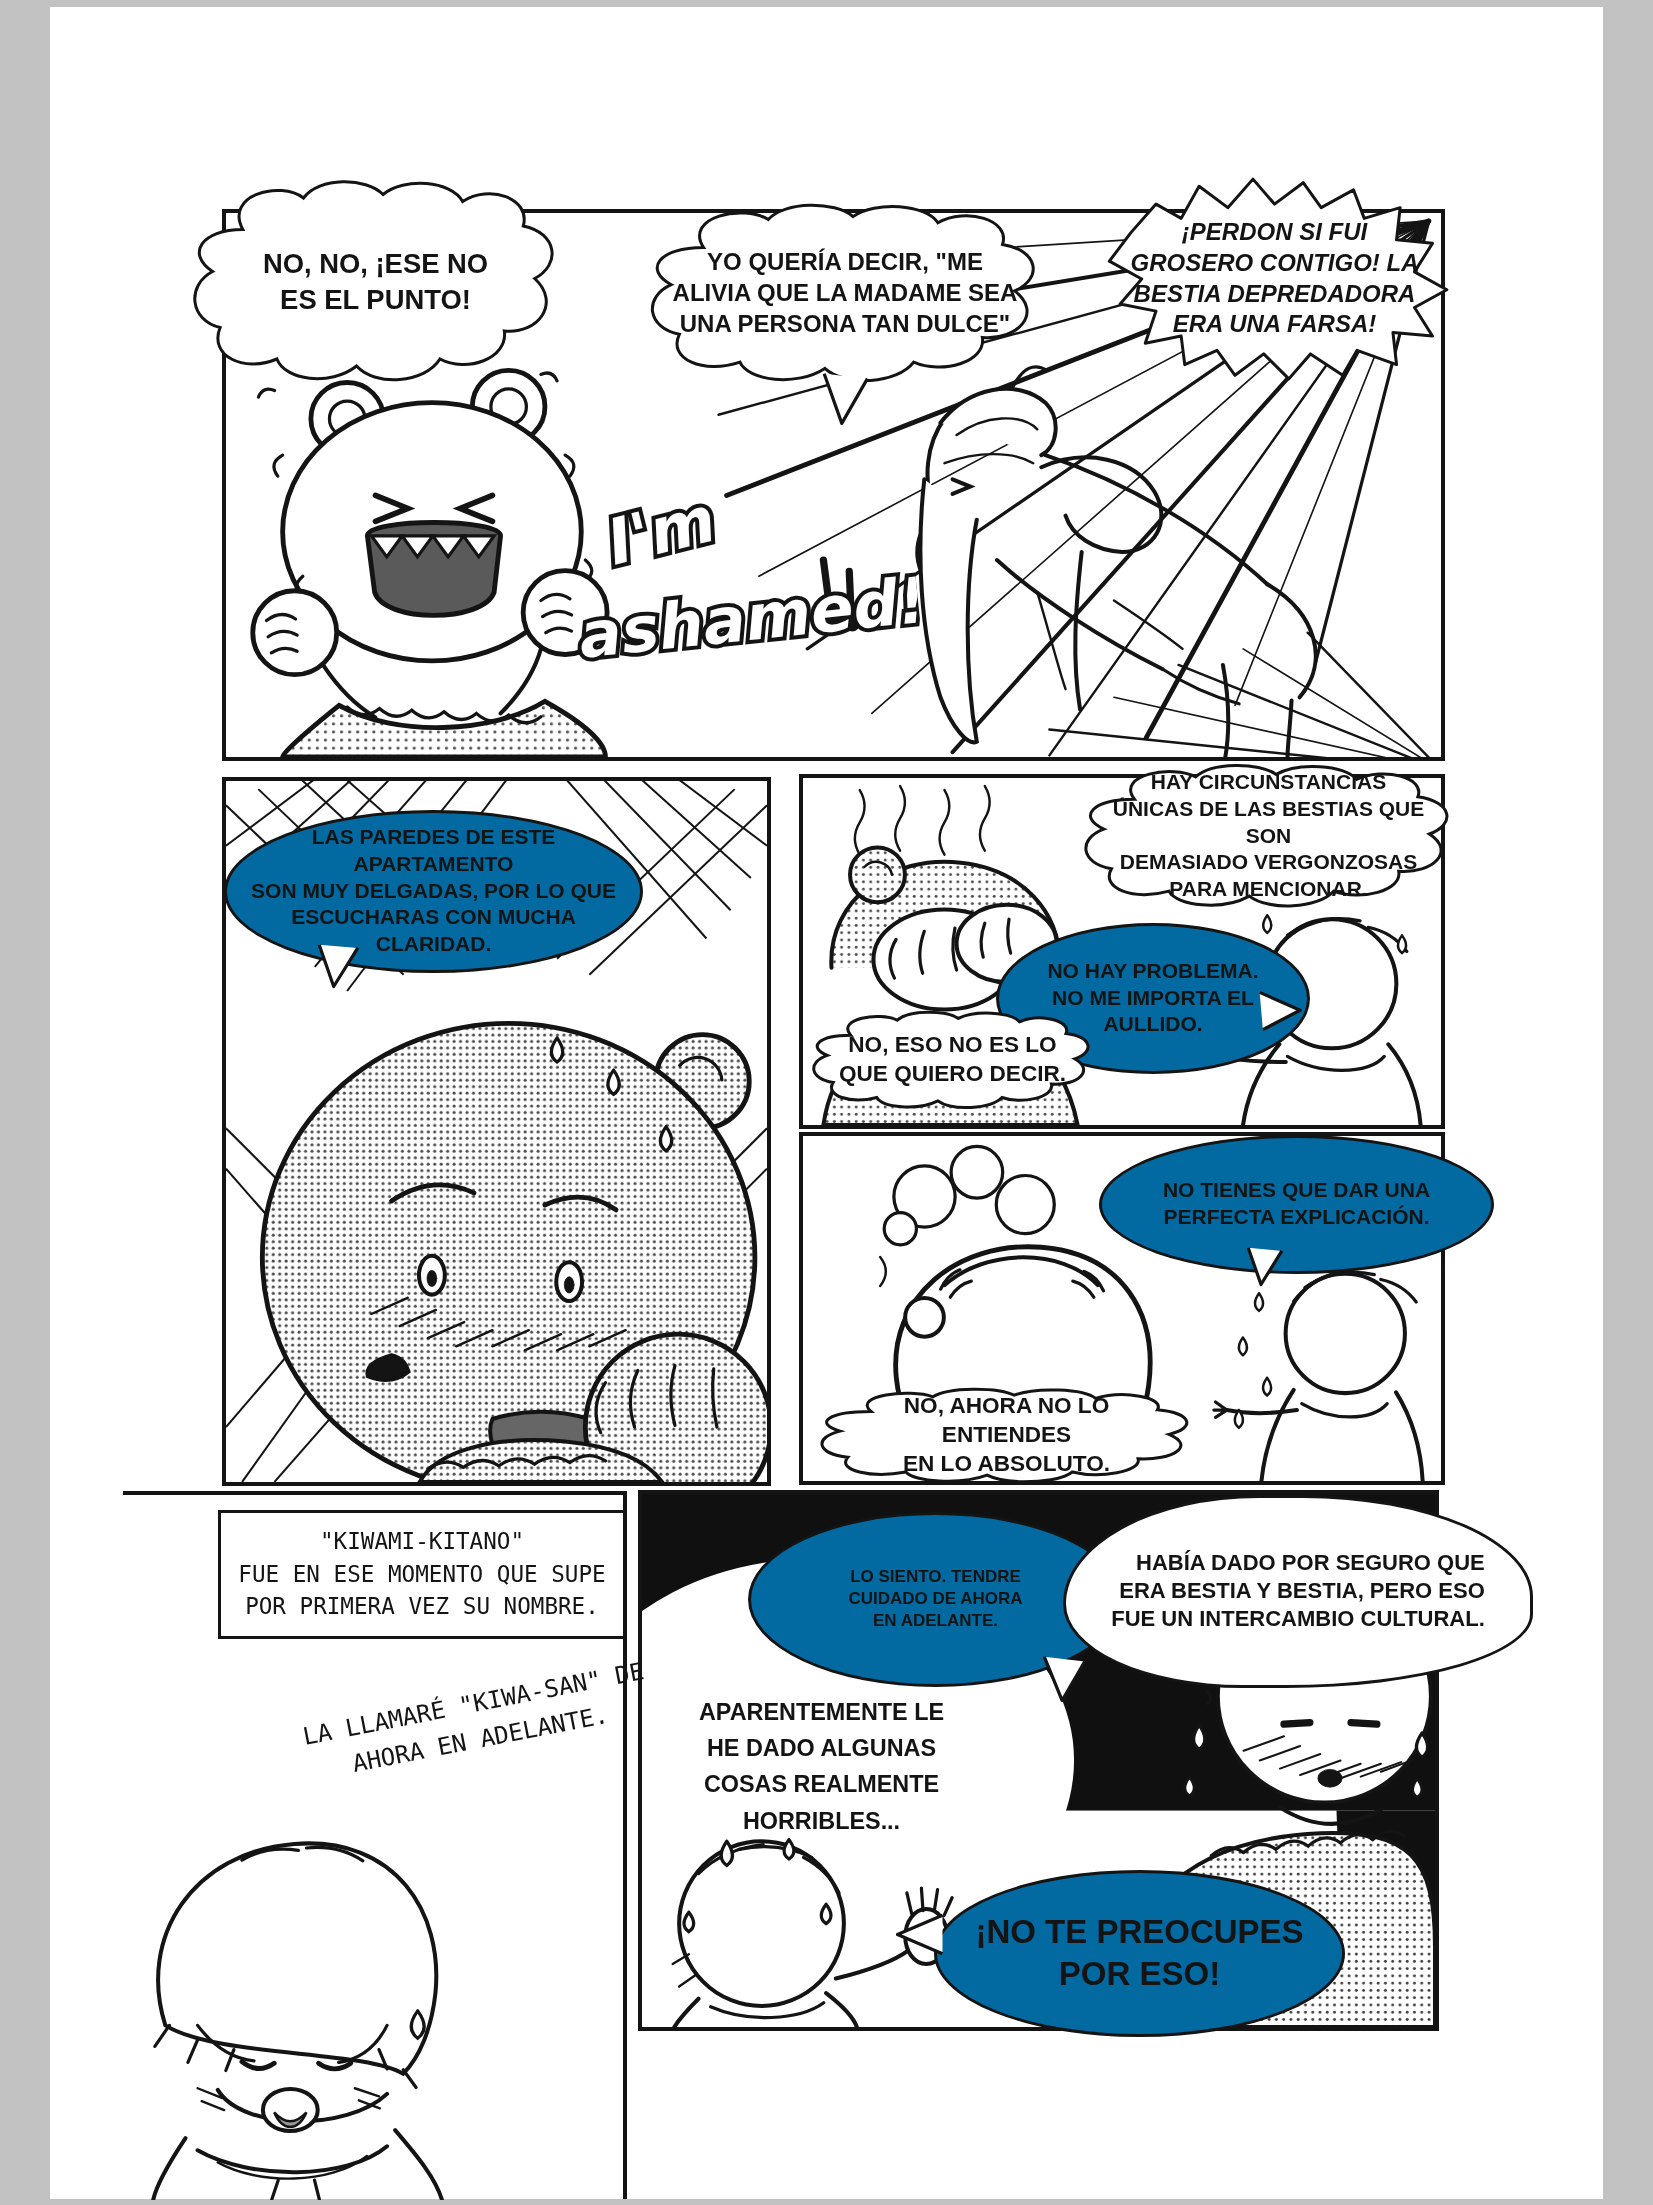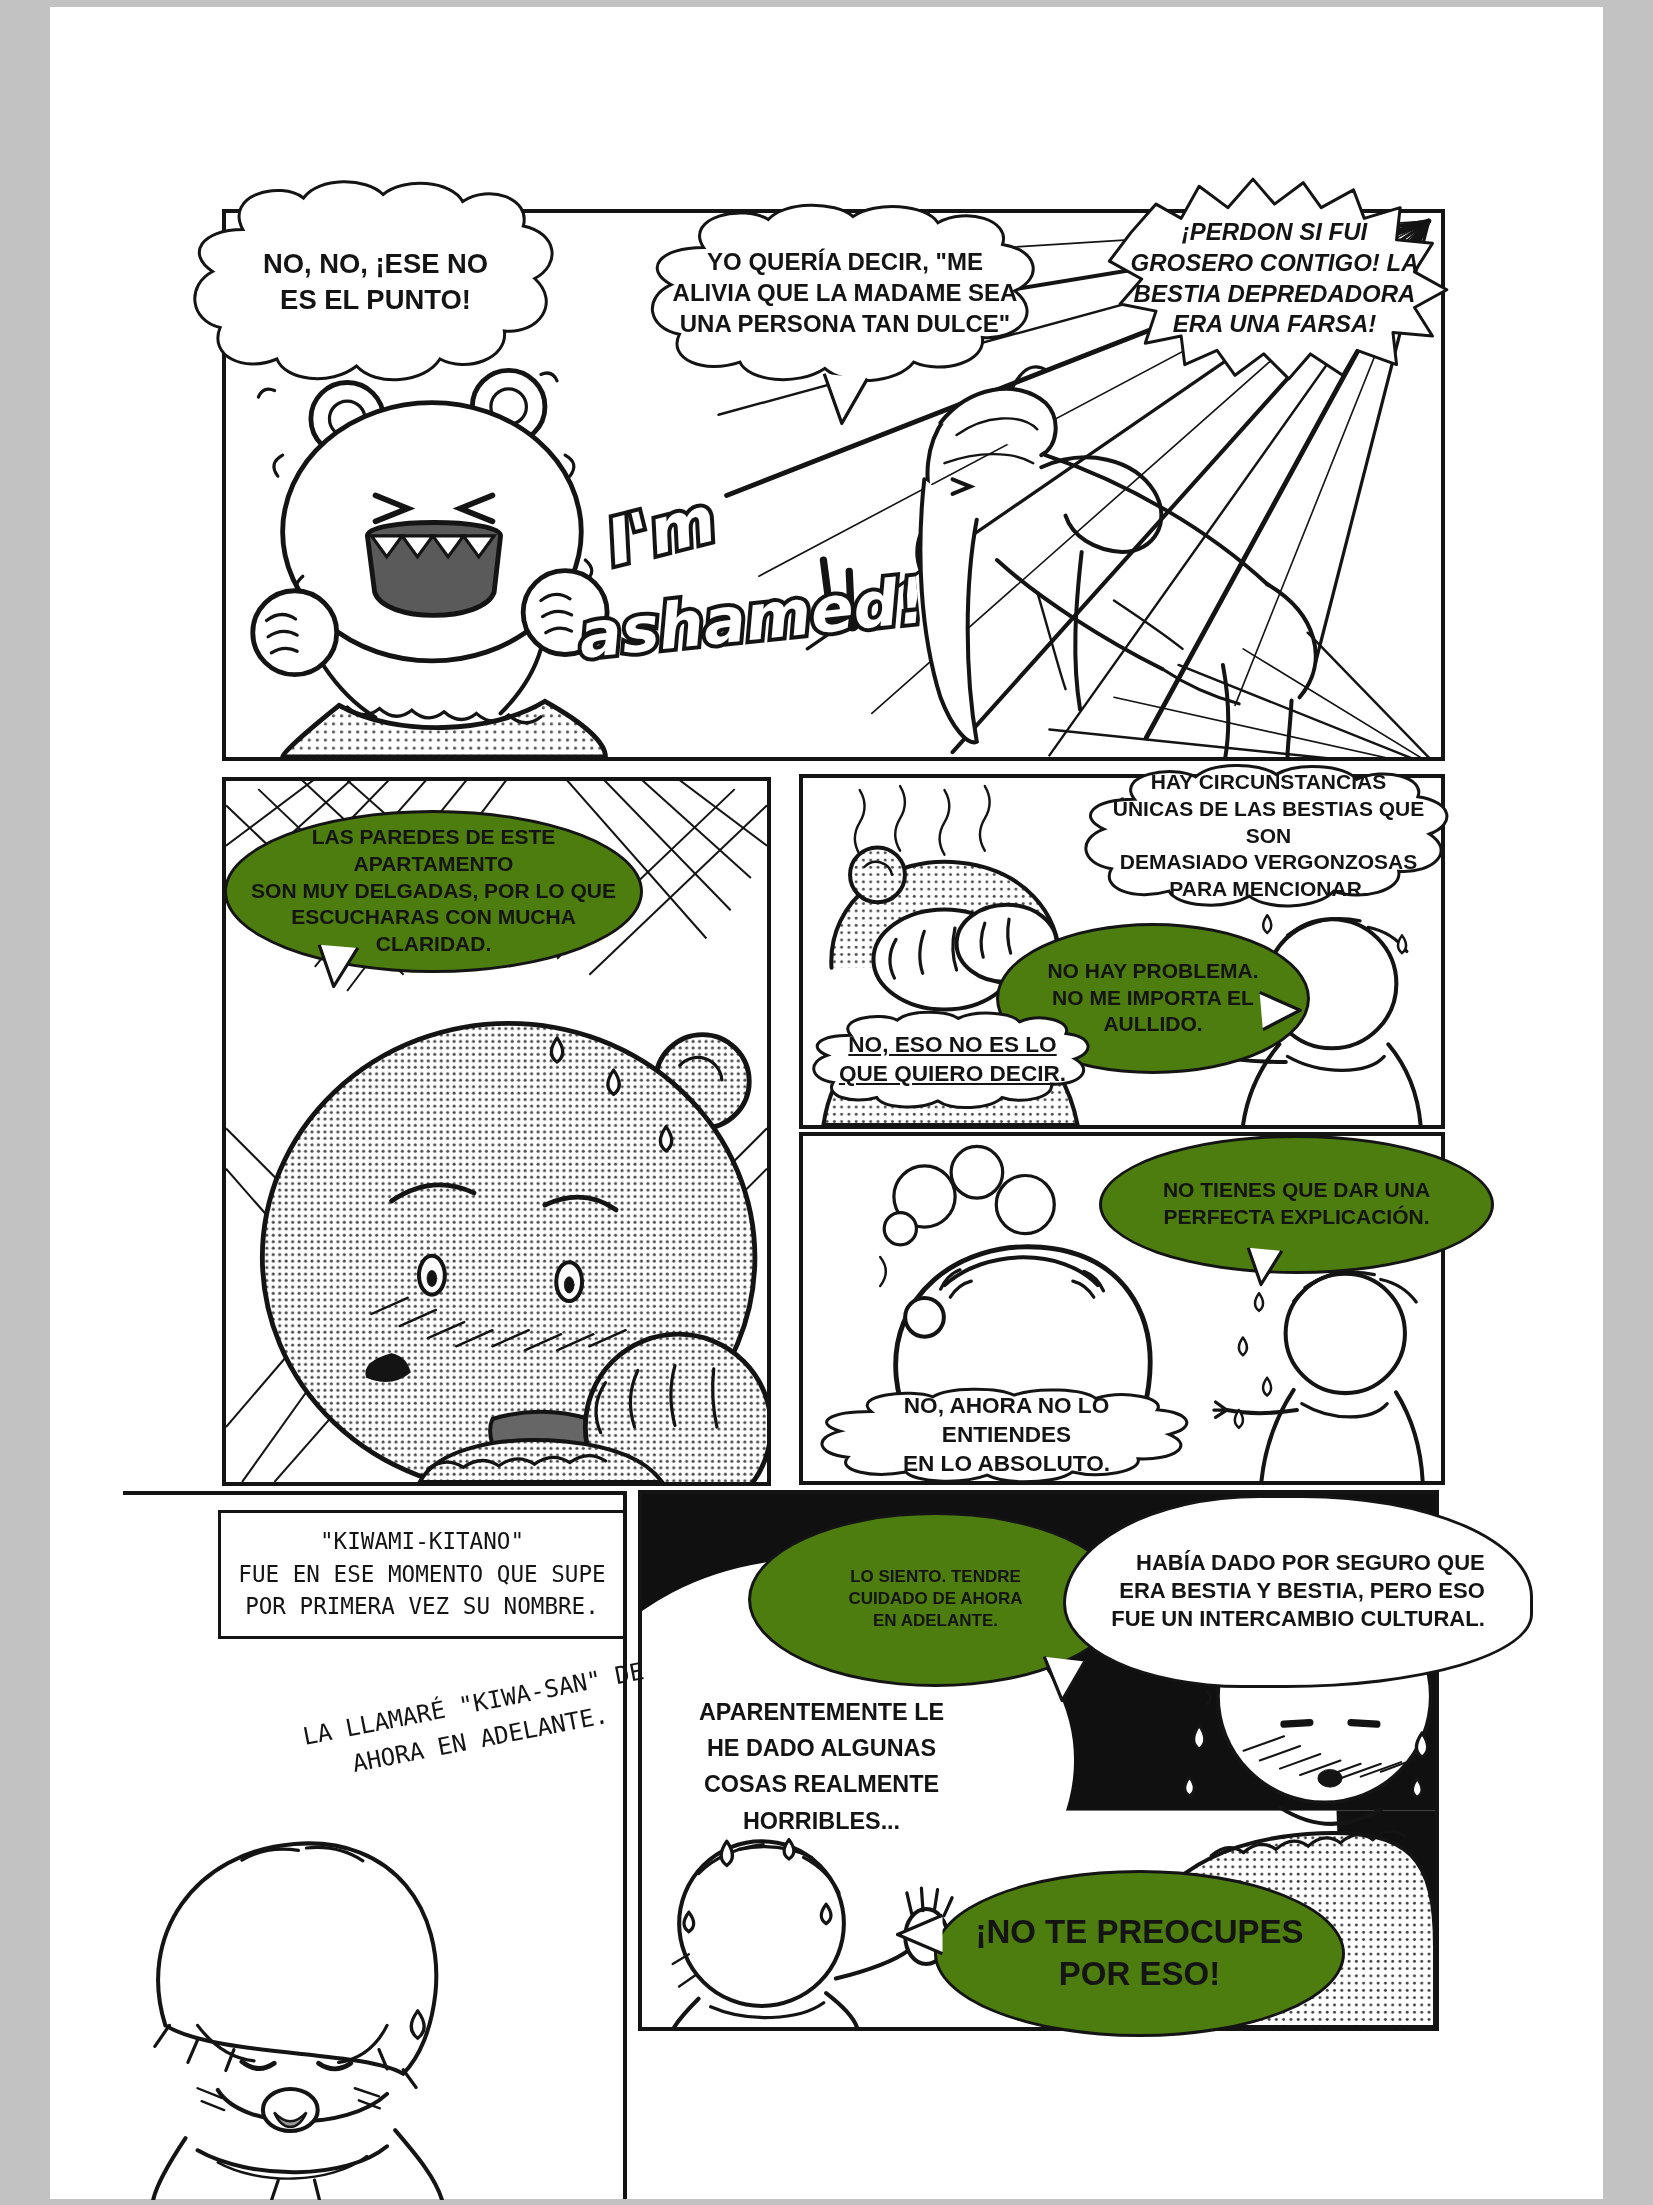--- a/index.html
+++ b/index.html
@@ -5,21 +5,21 @@
 <style>
   html,body{margin:0;padding:0;background:#c2c2c2;}
   .stage{position:relative;width:1653px;height:2205px;background:#c2c2c2;overflow:hidden;
          font-family:"Liberation Sans",sans-serif;color:#141414;}
   .paper{position:absolute;left:50px;top:6.5px;width:1553px;height:2192px;background:#ffffff;}
   .panel{position:absolute;border:4px solid #141414;background:#fff;overflow:hidden;z-index:1;}
   .panel svg.art{position:absolute;left:0;top:0;width:100%;height:100%;}
   .rule{position:absolute;background:#141414;z-index:2;}
   .bubble{position:absolute;display:flex;align-items:center;justify-content:center;text-align:center;
           z-index:7;font-weight:700;line-height:1.28;white-space:pre-line;}
-  .bubble.ellipse{background:#4d7c0f;border:3.2px solid #141414;border-radius:50%;padding:8px 21px;align-items:center;}
+  .bubble.ellipse{background:#0369a1;border:3.2px solid #141414;border-radius:50%;padding:8px 21px;align-items:center;}
   .bubble.blob{background:#fff;border:3.2px solid #141414;border-radius:46% 54% 58% 42%/62% 58% 42% 48%;padding:11.3px 24px;text-align:right;}
   .bubble.cloudy{border:none;padding:0;}
   .cloud-shape{position:absolute;inset:0;width:100%;height:100%;}
   .cloud-text{position:relative;z-index:2;padding:11.3px 27.4px;}
   .caption-box{position:absolute;z-index:7;background:#fff;border:3.2px solid #141414;
                display:flex;align-items:center;justify-content:center;text-align:center;
                font-family:"DejaVu Sans Mono",monospace;font-weight:400;white-space:pre-line;}
   .handwritten{position:absolute;z-index:7;font-family:"DejaVu Sans Mono",monospace;
                text-align:center;white-space:pre-line;transform:rotate(-11deg);}
   .monologue{position:absolute;z-index:7;font-weight:700;text-align:center;white-space:pre-line;line-height:1.55;}
@@ -433,21 +433,21 @@
 
   <div class="bubble ellipse" style="left:946px;top:916px;width:266px;height:129px;font-size:21px;">
     <span>NO HAY PROBLEMA.
 NO ME IMPORTA EL
 AULLIDO.</span>
   </div>
   <svg class="tail" style="left:1208px;top:982px;" width="47" height="44" viewBox="0 0 58 54">
     <path d="M2,4 L52,26 L6,50" fill="#fff" stroke="#141414" stroke-width="4" stroke-linejoin="round"></path>
   </svg>
 
-  <div class="bubble cloudy" style="left:757px;top:1003px;width:291px;height:101px;font-size:22.6px;text-decoration:underline;">
+  <div class="bubble cloudy" style="left:757px;top:1003px;width:291px;height:101px;font-size:22.6px;">
     <svg class="cloud-shape" viewBox="0 0 200 120" preserveAspectRatio="none">
       <path d="M30,30 C20,10 50,2 62,12 C70,0 95,0 104,10 C115,0 140,2 146,14 C160,4 182,12 178,28 C196,32 198,50 184,58 C198,72 186,90 168,88 C170,104 148,112 134,104 C126,118 100,120 90,108 C76,120 52,116 48,104 C30,112 12,102 18,86 C2,82 0,62 14,54 C0,44 8,30 30,30 Z" fill="#fff" stroke="#141414" stroke-width="3" vector-effect="non-scaling-stroke"></path>
     </svg>
     <div class="cloud-text">NO, ESO NO ES LO
 QUE QUIERO DECIR.</div>
   </div>
 
   <div class="bubble ellipse" style="left:1049px;top:1128px;width:347px;height:117px;font-size:21px;">
     <span>NO TIENES QUE DAR UNA
 PERFECTA EXPLICACIÓN.</span>

